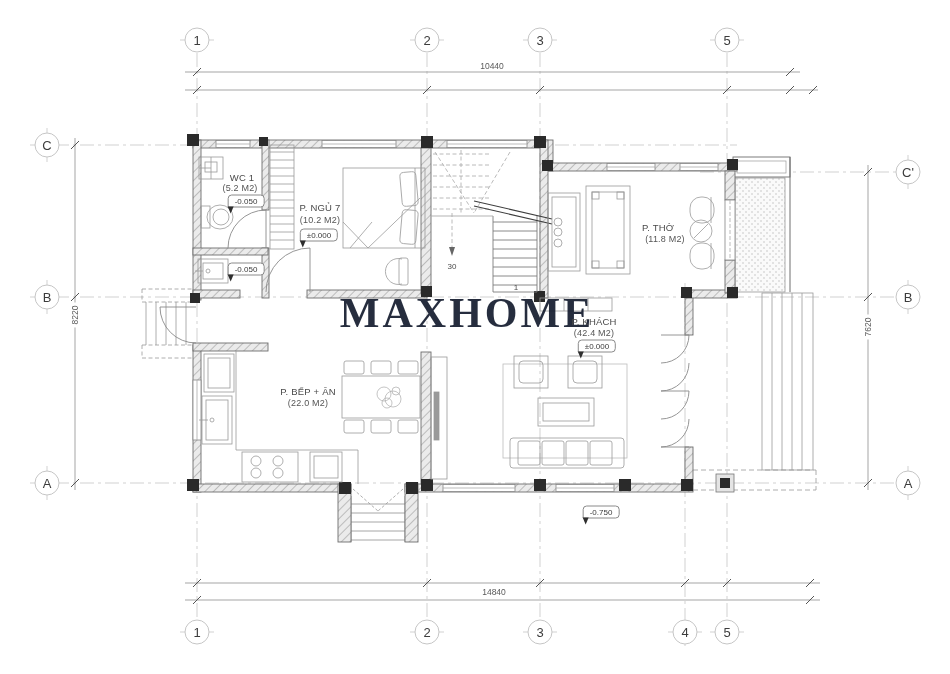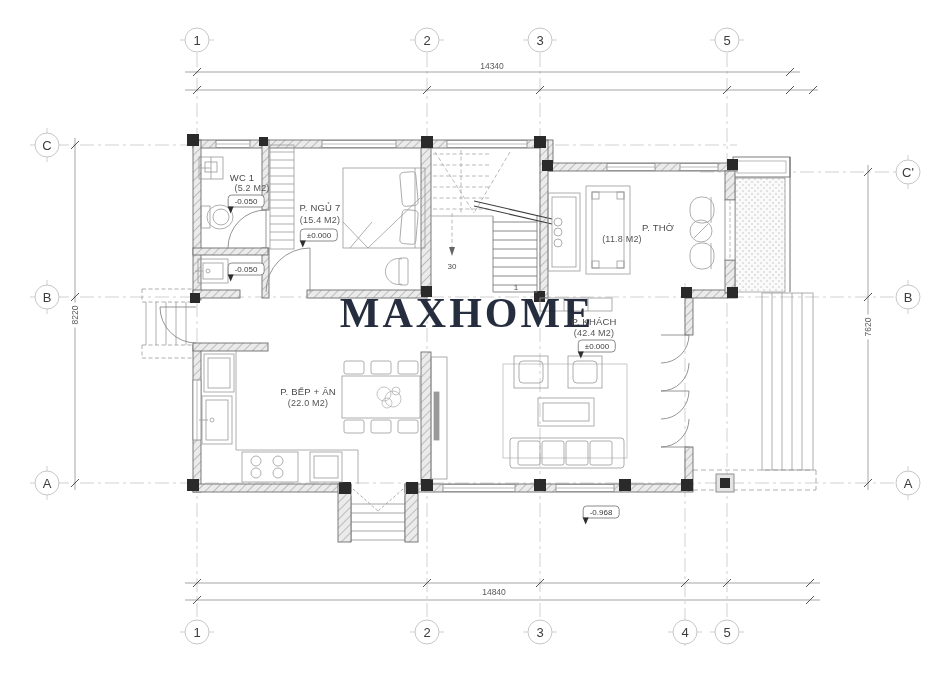--- a/index.html
+++ b/index.html
@@ -424,43 +424,43 @@
 <div class="bubble" style="left:727px;top:632px">5</div>
 
 <div class="bubble" style="left:47px;top:145px">C</div>
 <div class="bubble" style="left:47px;top:297px">B</div>
 <div class="bubble" style="left:47px;top:483px">A</div>
 
 <div class="bubble" style="left:908px;top:172px">C'</div>
 <div class="bubble" style="left:908px;top:297px">B</div>
 <div class="bubble" style="left:908px;top:483px">A</div>
 
-<div class="dim" style="left:492px;top:66px">14340</div>
+<div class="dim" style="left:492px;top:66px">10440</div>
 <div class="dim" style="left:494px;top:592px">14840</div>
 <div class="dim v" style="left:75px;top:315px">8220</div>
 <div class="dim v" style="left:868px;top:327px">7620</div>
 
 <div class="lbl" style="left:242px;top:177px">WC 1</div>
-<div class="lbl area" style="left:252px;top:188px">(5.2 M2)</div>
+<div class="lbl area" style="left:240px;top:188px">(5.2 M2)</div>
 <div class="tag" style="left:246px;top:201px">-0.050</div>
 
 <div class="lbl" style="left:320px;top:207px">P. NGỦ 7</div>
-<div class="lbl area" style="left:320px;top:220px">(15.4 M2)</div>
+<div class="lbl area" style="left:320px;top:220px">(10.2 M2)</div>
 <div class="tag" style="left:319px;top:235px">±0.000</div>
 
 <div class="tag" style="left:246px;top:269px">-0.050</div>
 
 <div class="lbl" style="left:658px;top:227px">P. THỜ</div>
-<div class="lbl area" style="left:622px;top:239px">(11.8 M2)</div>
+<div class="lbl area" style="left:665px;top:239px">(11.8 M2)</div>
 
 <div class="lbl" style="left:594px;top:321px">P. KHÁCH</div>
 <div class="lbl area" style="left:594px;top:333px">(42.4 M2)</div>
 <div class="tag" style="left:597px;top:346px">±0.000</div>
 
 <div class="lbl" style="left:308px;top:391px">P. BẾP + ĂN</div>
 <div class="lbl area" style="left:308px;top:403px">(22.0 M2)</div>
 
-<div class="tag" style="left:601px;top:512px">-0.968</div>
+<div class="tag" style="left:601px;top:512px">-0.750</div>
 
 <div class="stairnum" style="left:452px;top:266px">30</div>
 <div class="stairnum" style="left:516px;top:287px">1</div>
 
 </div>
 
 </body></html>

